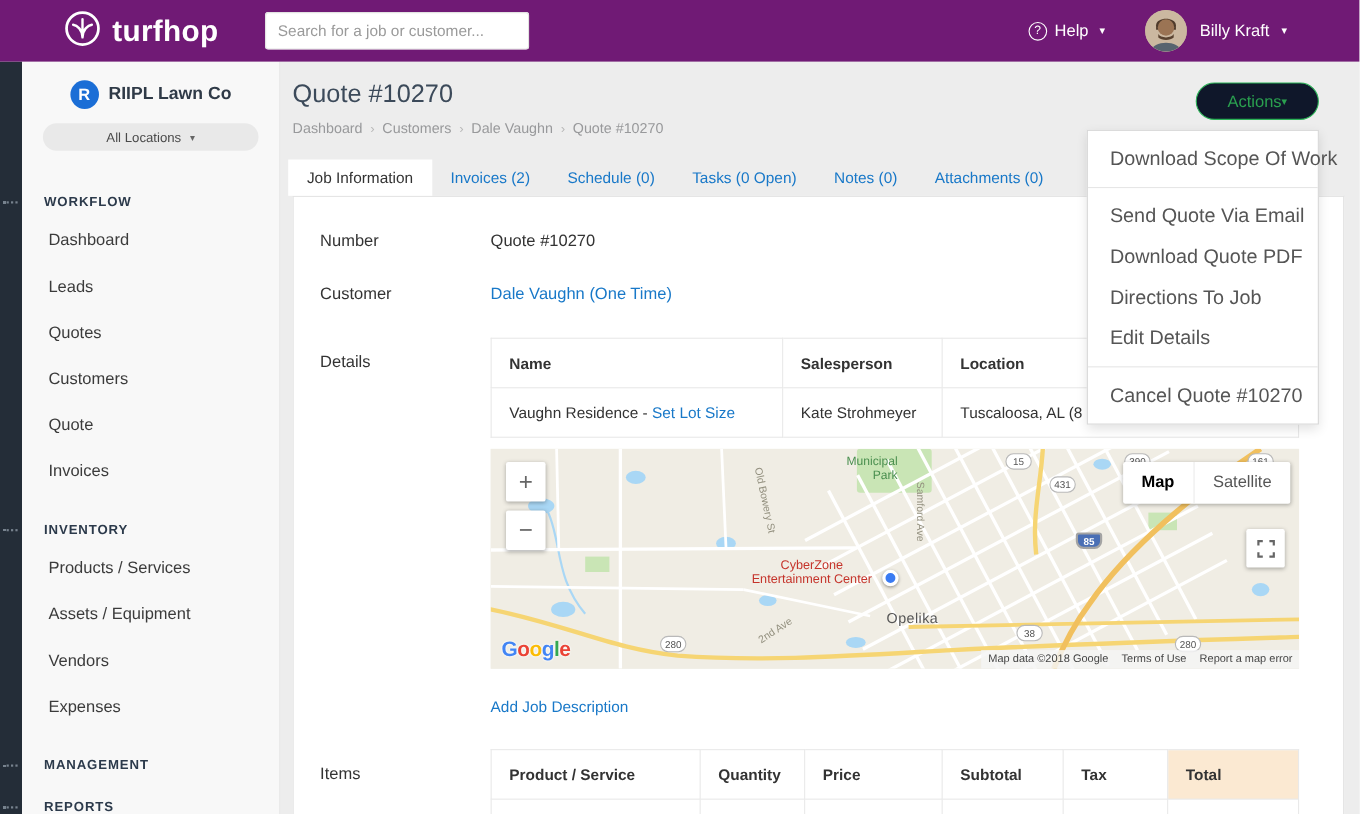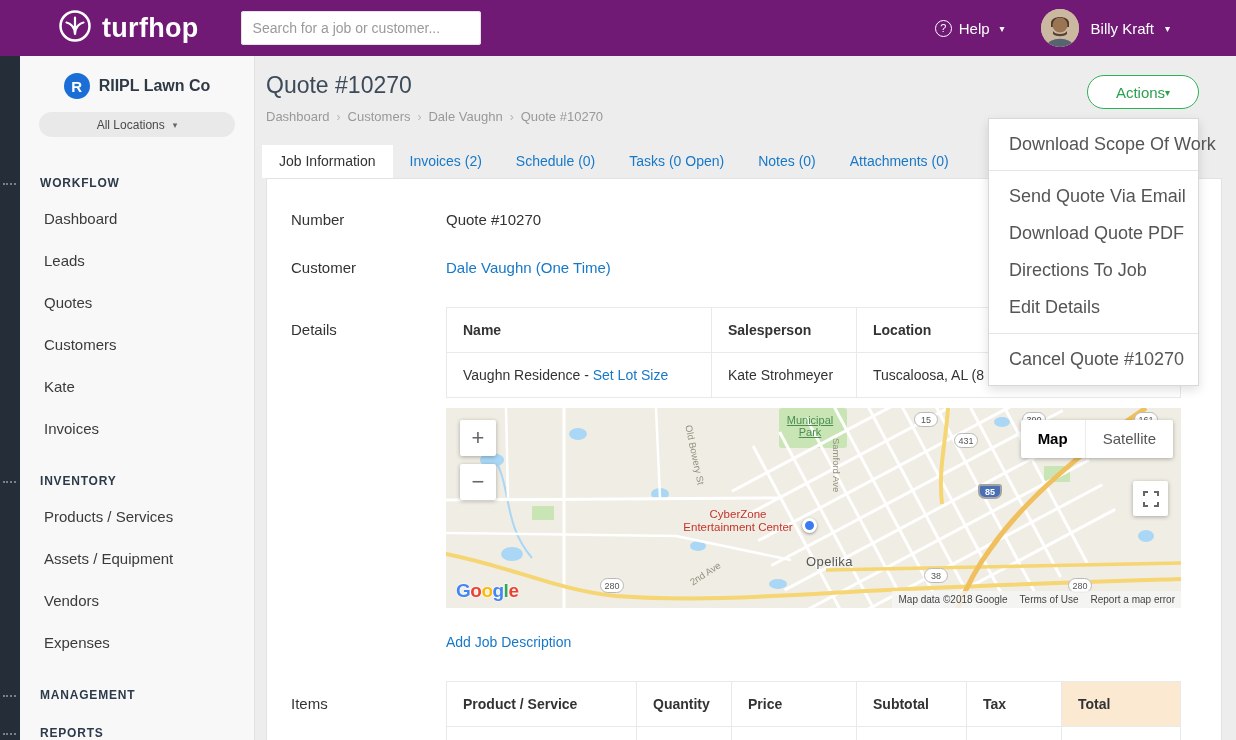--- a/index.html
+++ b/index.html
@@ -46,21 +46,21 @@
              border-top:2px dotted #77828e; }
   .nav-item { height:42px; line-height:42px; padding-left:24px; font-size:15px; color:#3b3b3b; cursor:pointer; }
 
   
   .main { position:absolute; left:255px; top:56px; right:0; bottom:0; background:#ededed; }
   .page-title { margin:16px 0 0 11px; font-size:23px; font-weight:500; color:#3c4a5a; }
   .breadcrumb { margin:10px 0 0 11px; font-size:13px; color:#98999b; display:flex; gap:7px; align-items:center; }
   .crumb { cursor:pointer; }
   .crumb-sep { color:#b8b8b8; font-size:12px; }
   .actions-btn { position:absolute; top:19px; right:37px; width:112px; height:34px;
-             border:1px solid #2bb257; border-radius:17px; background:#ffffff; color:#2aa04f;
+             border:1px solid #2bb257; border-radius:17px; background:#0f172a; color:#2aa04f;
              font-size:15px; display:flex; align-items:center; justify-content:center; cursor:pointer; }
   .caret-green { font-size:10px; color:#2aa04f; }
   .tabs { display:flex; margin:21px 0 0 7px; height:33px; }
   .tab { padding:0 17px; line-height:33px; font-size:14px; color:#1878c8; cursor:pointer; white-space:nowrap; }
   .tab.active { background:#fff; color:#333; }
   .card { margin:0 14px 0 11px; background:#fff; height:562px; overflow:hidden;
           padding:32px 24px 0; border:1px solid #e3e3e3; border-bottom:none; }
 
   .info-row { display:flex; margin-bottom:31px; }
   .info-label { width:155px; font-size:15px; color:#333; }
@@ -90,21 +90,21 @@
            box-shadow:0 1px 4px rgba(0,0,0,.3); border-radius:2px; display:flex; align-items:center;
            justify-content:center; cursor:pointer; z-index:5; }
   .google-logo { position:absolute; left:10px; bottom:6px; font-size:19px; font-weight:bold;
            letter-spacing:-.5px; display:flex; z-index:5; cursor:pointer;
            text-shadow:0 0 2px #fff, 0 0 2px #fff; }
   .gl-b{color:#4285f4}.gl-r{color:#ea4335}.gl-y{color:#fbbc05}.gl-g{color:#34a853}
   .map-attrib { position:absolute; right:0; bottom:0; background:rgba(245,245,245,.85);
            font-size:10px; color:#444; padding:3px 6px; display:flex; gap:12px; z-index:5; }
   .map-attrib span { white-space:nowrap; }
   .map-label { position:absolute; z-index:3; }
-  .park-label { color:#4a8f4f; width:66px; text-align:center; line-height:12px; font-size:11px; top:6px; left:331px;text-decoration:underline; }
+  .park-label { color:#4a8f4f; width:66px; text-align:right; line-height:12px; font-size:11px; top:6px; left:304px; }
   .poi-label { color:#c5342b; text-align:center; line-height:13px; font-size:11.5px; top:100px; left:212px; width:160px; }
   .city-label { color:#555; font-size:13px; top:146px; left:360px; letter-spacing:.4px; }
   .street { color:#93907f; font-size:9.5px; }
   .street-1 { top:30px; left:396px; transform:rotate(90deg); transform-origin:left top; }
   .street-2 { top:160px; left:242px; transform:rotate(-33deg); }
   .street-3 { top:16px; left:248px; transform:rotate(78deg); transform-origin:left top; }
   .marker { position:absolute; left:356px; top:110px; width:15px; height:15px; border-radius:50%;
            background:#3a7bf2; border:3px solid #fff; box-shadow:0 1px 3px rgba(0,0,0,.4); z-index:4; }
   .shield { position:absolute; min-width:24px; height:15px; background:#fff; border:1px solid #b9b9b9;
            border-radius:8px; font-size:9px; color:#555; display:flex; align-items:center;
@@ -170,21 +170,21 @@
     <span>All Locations</span>
     <span class="caret-dark">▾</span>
   </div>
   <div class="nav">
     <div class="nav-section first">
       <div class="section-label">WORKFLOW</div>
       <div class="nav-item">Dashboard</div>
       <div class="nav-item">Leads</div>
       <div class="nav-item">Quotes</div>
       <div class="nav-item">Customers</div>
-      <div class="nav-item">Kate</div>
+      <div class="nav-item">Quote</div>
       <div class="nav-item">Invoices</div>
     </div>
     <div class="nav-section">
       <div class="section-label">INVENTORY</div>
       <div class="nav-item">Products / Services</div>
       <div class="nav-item">Assets / Equipment</div>
       <div class="nav-item">Vendors</div>
       <div class="nav-item">Expenses</div>
     </div>
     <div class="nav-section">

